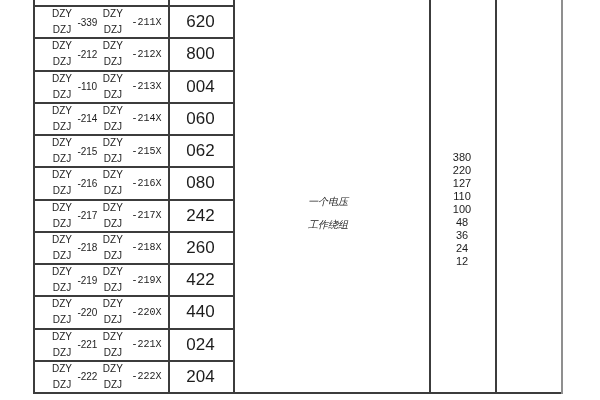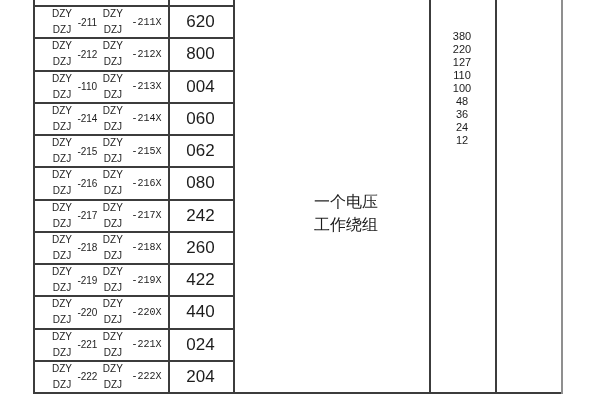--- a/index.html
+++ b/index.html
@@ -21,41 +21,41 @@
   .rows{position:absolute;left:0;top:7px;width:200px;height:385px;display:flex;flex-direction:column;}
   .row{flex:1;display:flex;border-bottom:2px solid #3c3c3c;box-sizing:border-box;}
   .row:last-child{border-bottom:none;}
   .mcell{width:135px;box-sizing:border-box;display:flex;align-items:center;padding-left:17px;text-align:center;}
   .stack{width:25px;height:26px;display:flex;flex-direction:column;justify-content:space-between;
          font-size:10px;line-height:10px;}
   .code{width:28px;font-size:10px;}
   .codex{width:45px;font-family:Liberation Mono, monospace;}
   .vcell{flex:1;display:flex;align-items:center;justify-content:center;font-size:17px;}
   
-  .winding{position:absolute;left:281px;top:190px;font-size:16px;line-height:23px;}
+  .winding{position:absolute;left:275px;top:190px;font-size:10px;line-height:23px;font-style:italic;}
   
   .voltages{position:absolute;left:396px;top:0;width:66px;height:392px;box-sizing:border-box;
-            display:flex;flex-direction:column;justify-content:flex-start;
+            display:flex;flex-direction:column;justify-content:center;
             padding:30px 0 4px 0;}
   .voltages span{display:block;text-align:center;font-size:11px;line-height:13px;}
 </style>
 </head>
 <body>
 
 <div class="table">
 
   <div class="rows">
 
     <div class="row">
       <div class="mcell">
         <div class="stack">
           <span>DZY</span>
           <span>DZJ</span>
         </div>
-        <div class="code">-211</div>
+        <div class="code">-339</div>
         <div class="stack">
           <span>DZY</span>
           <span>DZJ</span>
         </div>
         <div class="code codex">-211X</div>
       </div>
       <div class="vcell">620</div>
     </div>
 
     <div class="row">

